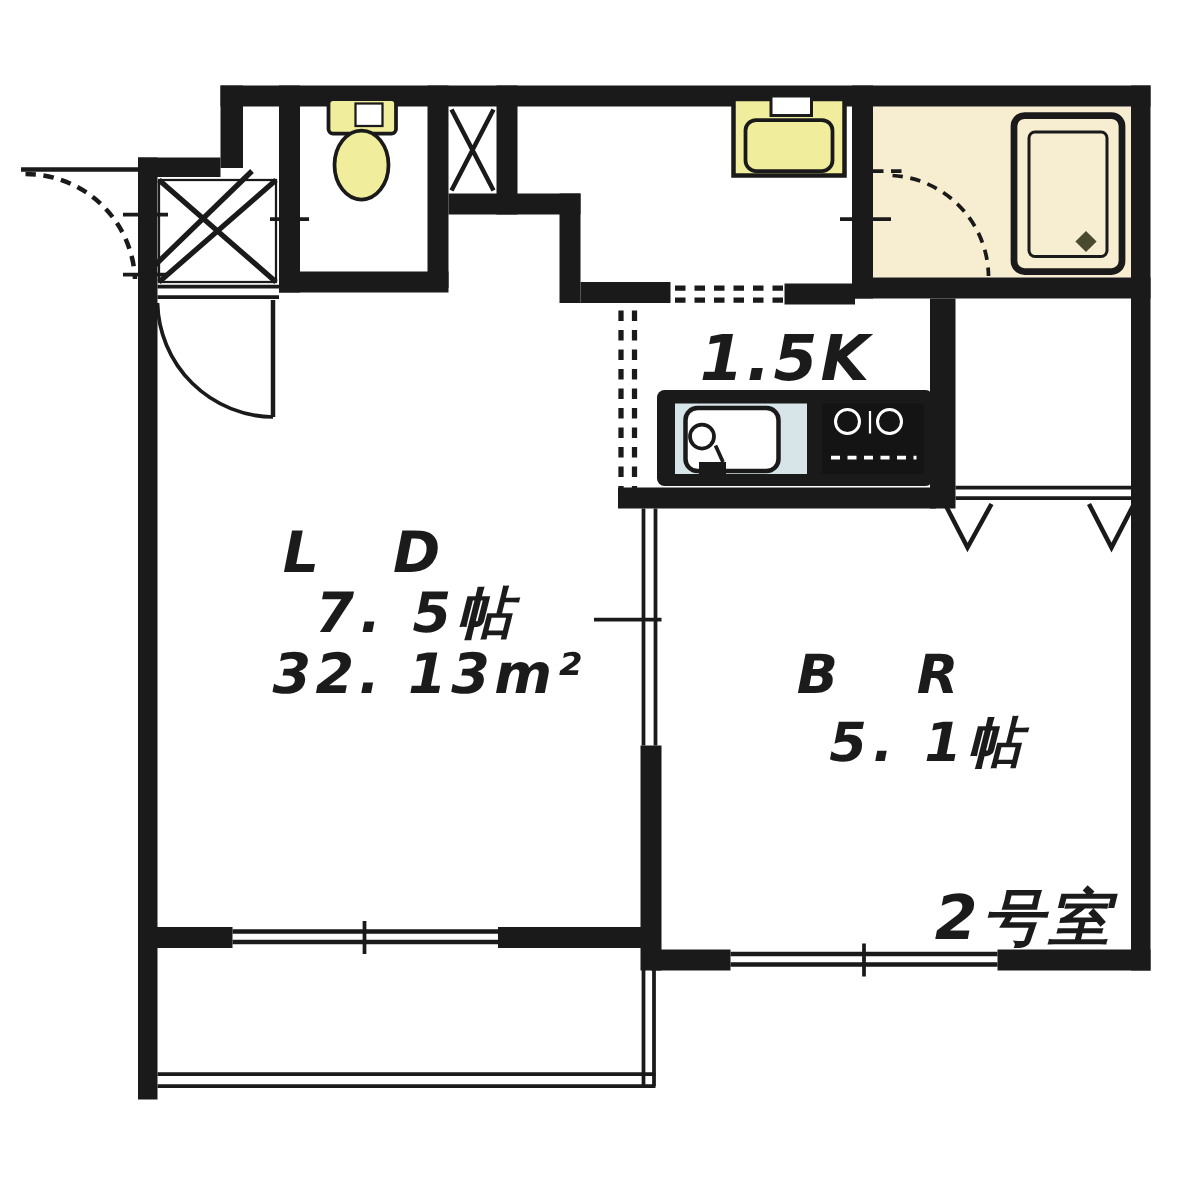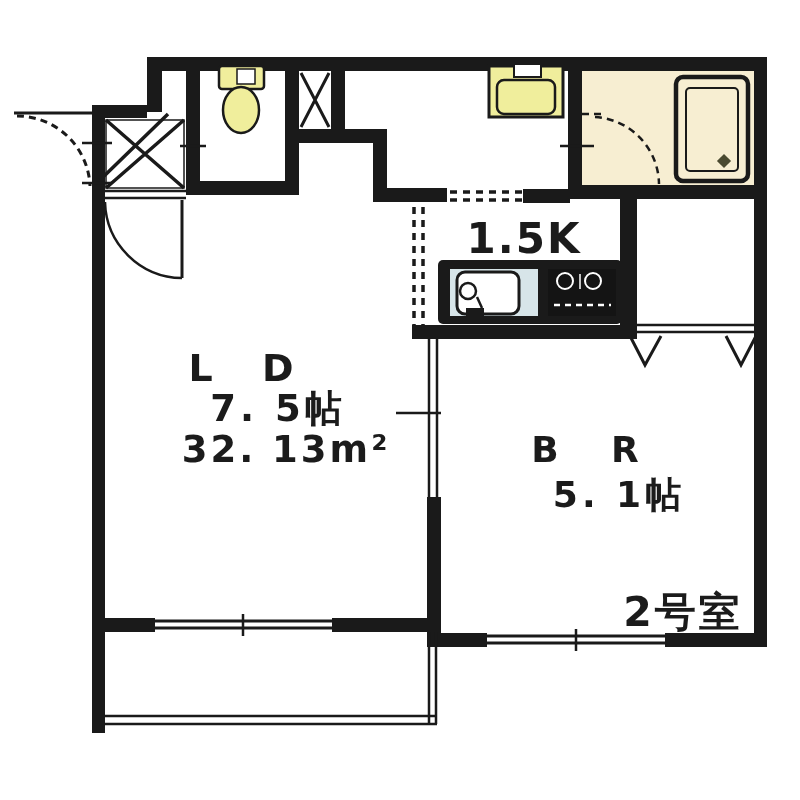--- a/index.html
+++ b/index.html
@@ -1,16 +1,16 @@
 <!DOCTYPE html>
 <html><head>
 <meta charset="utf-8">
 <style>
   html,body{margin:0;padding:0;background:#ffffff;}
-  .stage{position:relative;width:788px;height:800px;background:#ffffff;overflow:hidden;}
+  .stage{position:relative;width:788px;height:800px;background:#ffffff;overflow:hidden;font-style:italic;}
   svg{display:block;}
   .ln{stroke:#1a1a1a;fill:none;}
   text{font-family:"DejaVu Sans","Liberation Sans",sans-serif;font-weight:600;}
 </style>
 </head>
 <body>
 
 <div class="stage">
 <svg width="800" height="800" viewBox="0 0 800 800">
 

